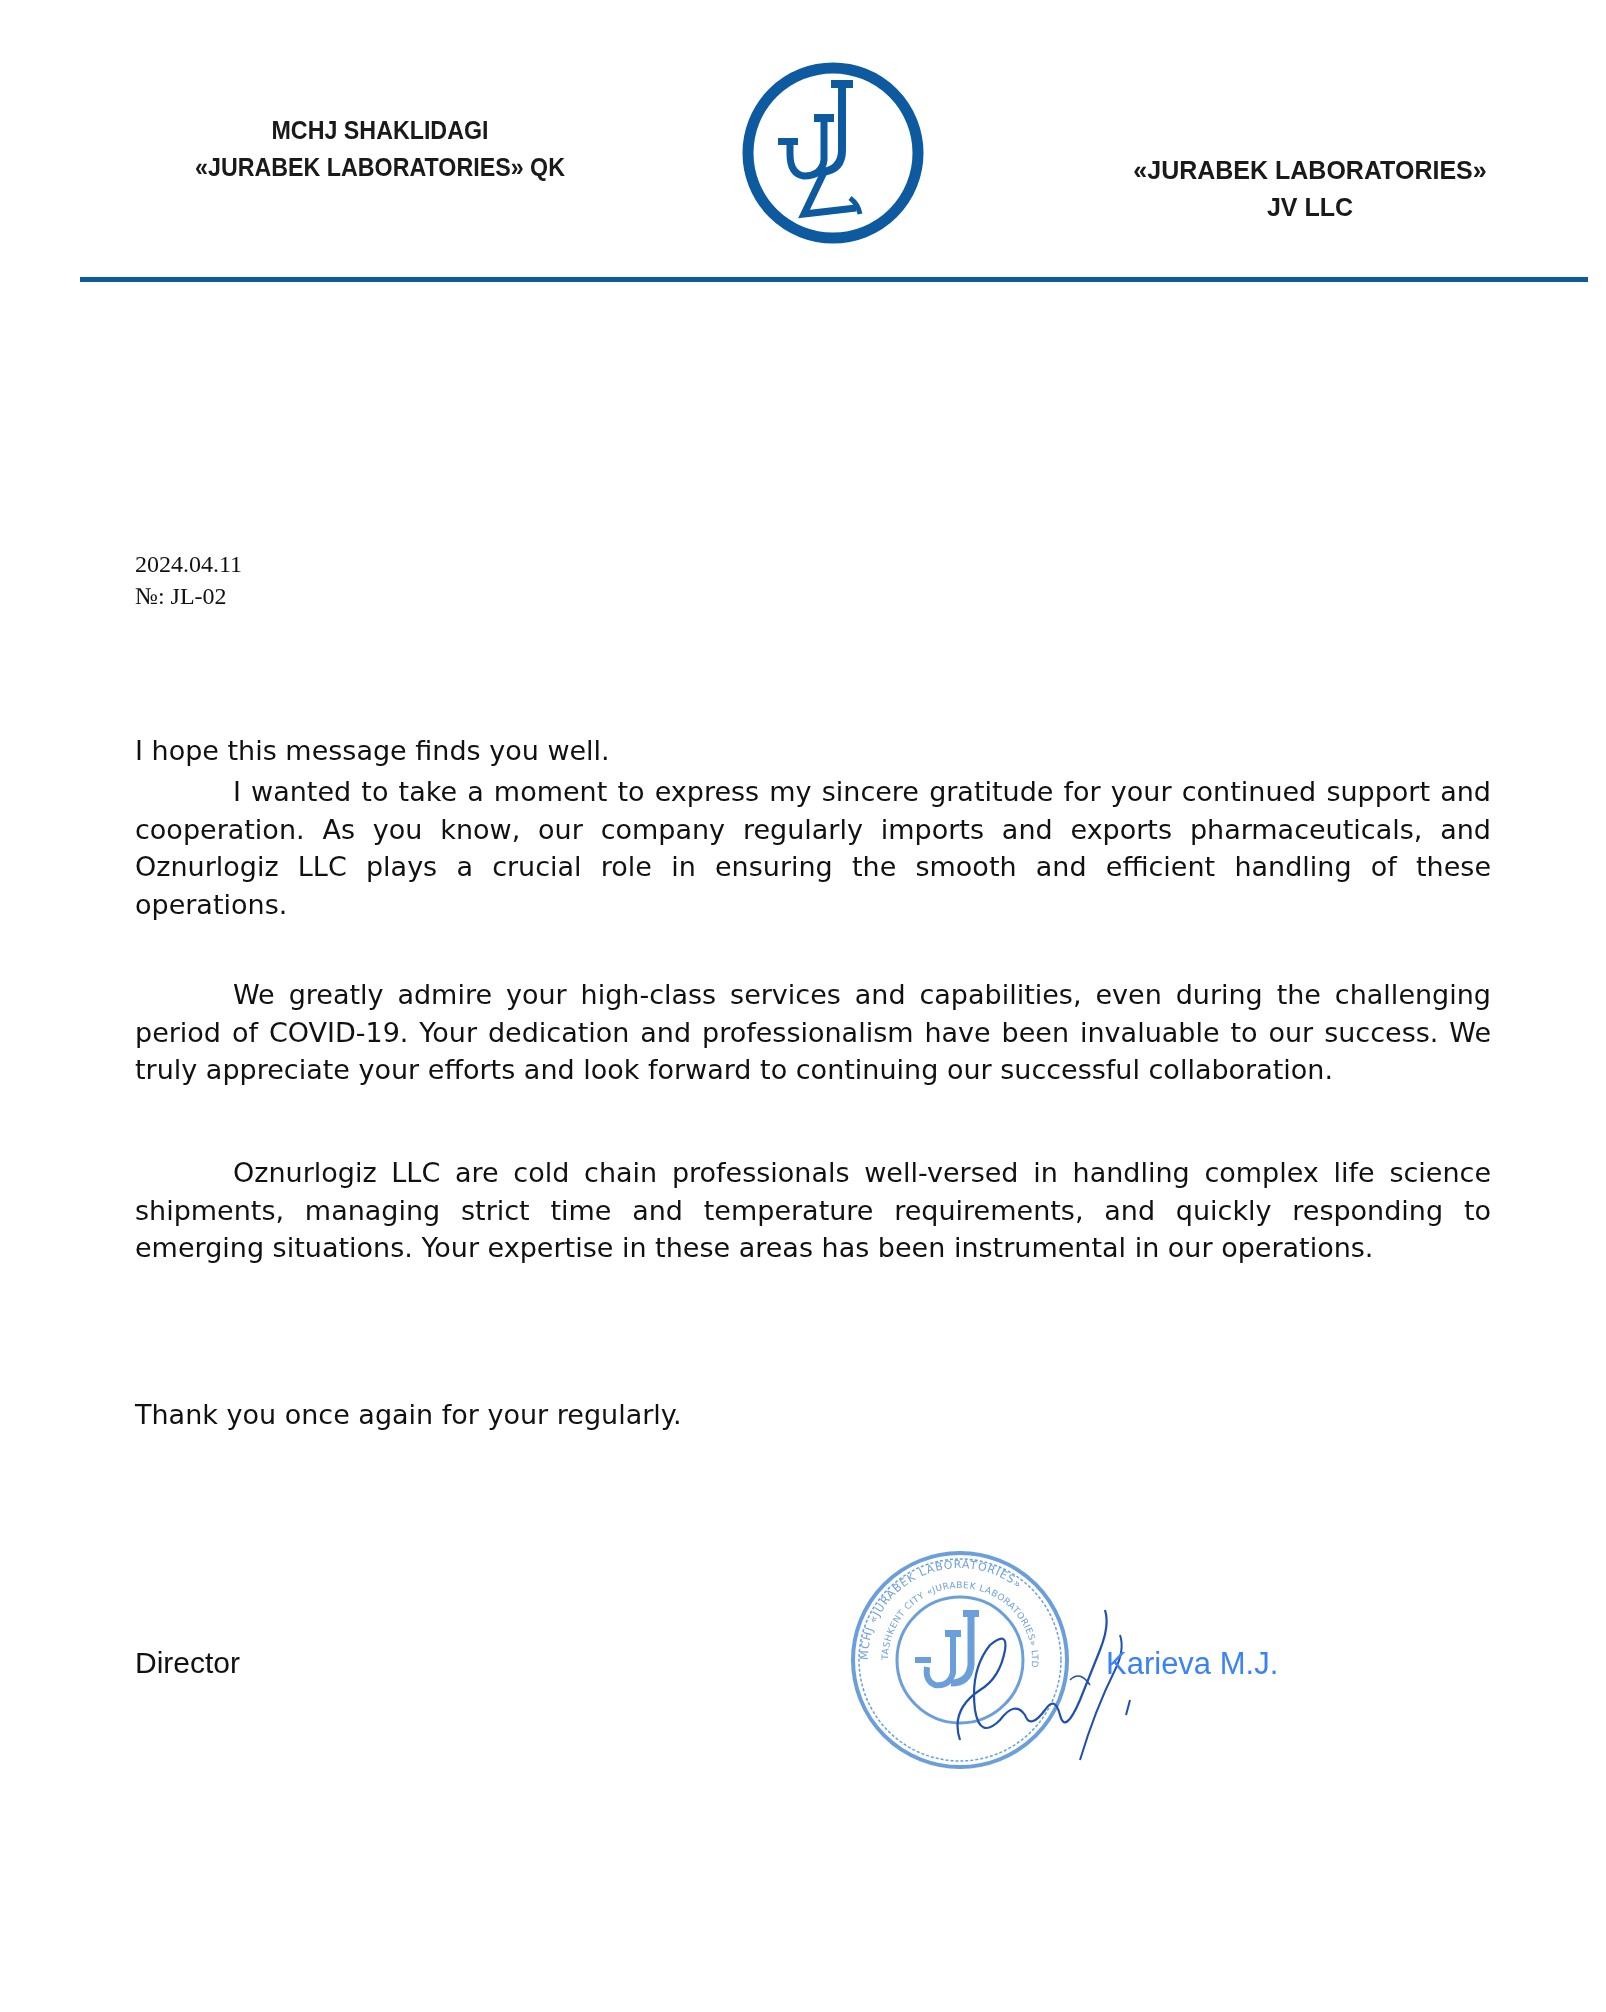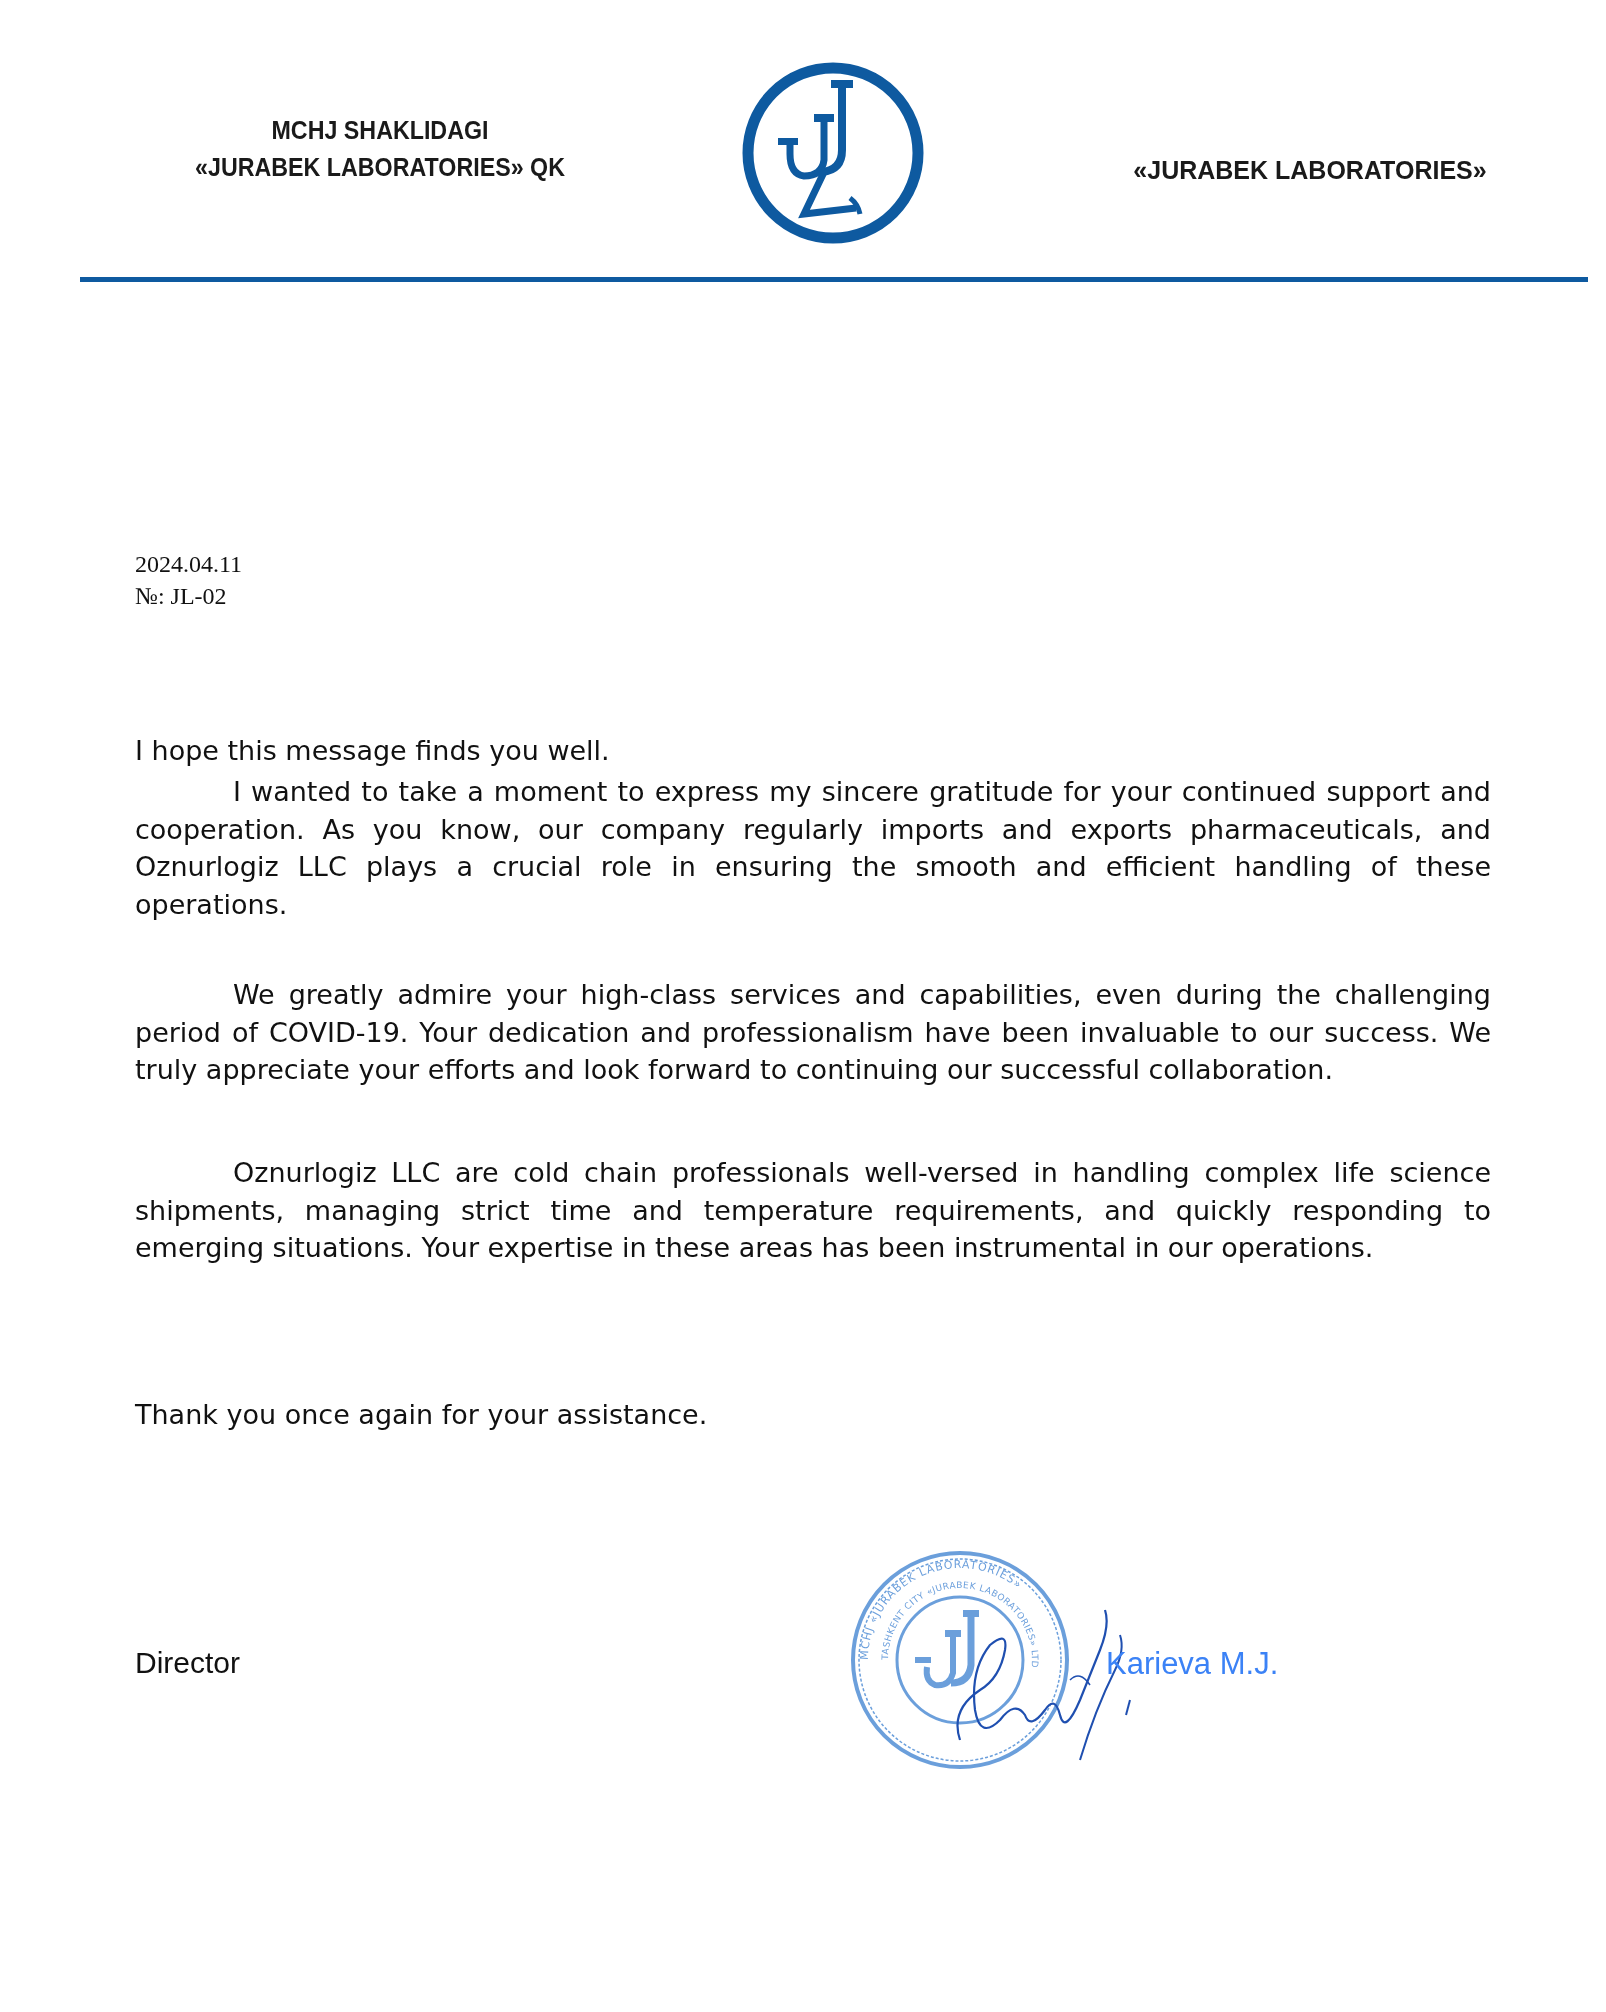--- a/index.html
+++ b/index.html
@@ -58,35 +58,36 @@
     <rect x="76" y="56" width="20" height="8" fill="#0e5aa0"></rect>
     <path d="M86 62 L86 102 Q84 118 66 118 Q52 116 52 96 L52 84" fill="none" stroke="#0e5aa0" stroke-width="7"></path>
     <rect x="40" y="80" width="20" height="7" fill="#0e5aa0"></rect>
 
     <path d="M88 110 L66 156 L118 150" fill="none" stroke="#0e5aa0" stroke-width="7"></path>
     <path d="M112 140 Q120 146 122 156" fill="none" stroke="#0e5aa0" stroke-width="5"></path>
   </svg>
 
   <div class="hdr-right">
     <span class="hdr-line">«JURABEK LABORATORIES»</span>
+    <span class="hdr-line">JV LLC</span>
   </div>
 
   <div class="rule"></div>
 </div>
 
 <div class="meta">
   <div>2024.04.11</div>
   <div>№: JL-02</div>
 </div>
 
 <div class="body-text greeting">I hope this message finds you well.</div>
 <div class="body-text para p1">I wanted to take a moment to express my sincere gratitude for your continued support and cooperation. As you know, our company regularly imports and exports pharmaceuticals, and Oznurlogiz LLC plays a crucial role in ensuring the smooth and efficient handling of these operations.</div>
 <div class="body-text para p2">We greatly admire your high-class services and capabilities, even during the challenging period of COVID-19. Your dedication and professionalism have been invaluable to our success. We truly appreciate your efforts and look forward to continuing our successful collaboration.</div>
 <div class="body-text para p3">Oznurlogiz LLC are cold chain professionals well-versed in handling complex life science shipments, managing strict time and temperature requirements, and quickly responding to emerging situations. Your expertise in these areas has been instrumental in our operations.</div>
-<div class="body-text closing">Thank you once again for your assistance.</div>
+<div class="body-text closing">Thank you once again for your regularly.</div>
 
 <div class="sig-title">Director</div>
 
 <svg class="stamp" viewBox="0 0 230 230">
   <defs>
     <path id="outerArc" d="M115,115 m-92,0 a92,92 0 1,1 184,0 a92,92 0 1,1 -184,0"></path>
     <path id="innerArc" d="M115,115 m-72,0 a72,72 0 1,1 144,0 a72,72 0 1,1 -144,0"></path>
   </defs>
   <g opacity="0.75">
     <circle cx="115" cy="115" r="107" fill="none" stroke="#3a7fd0" stroke-width="4"></circle>

